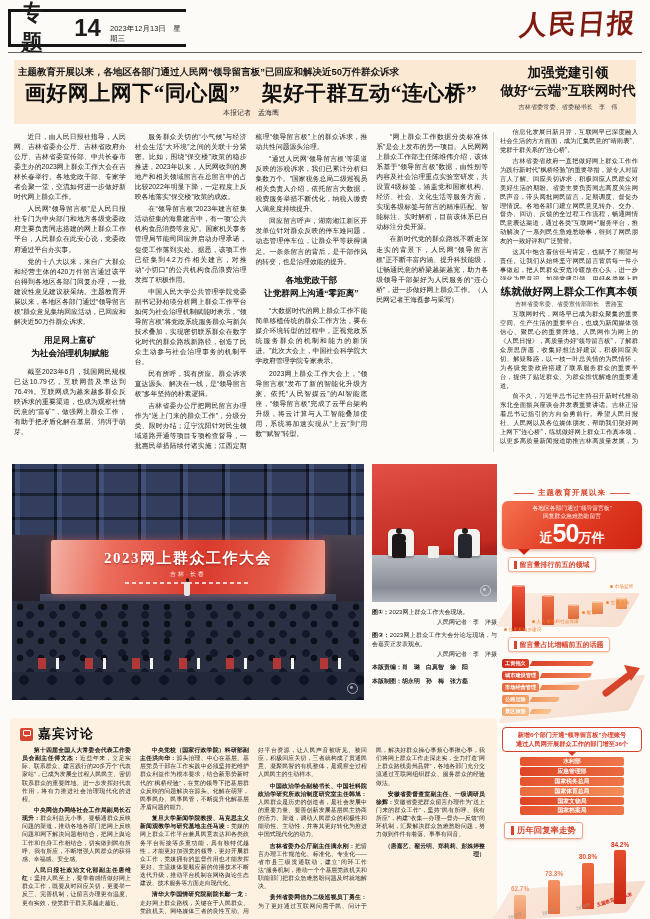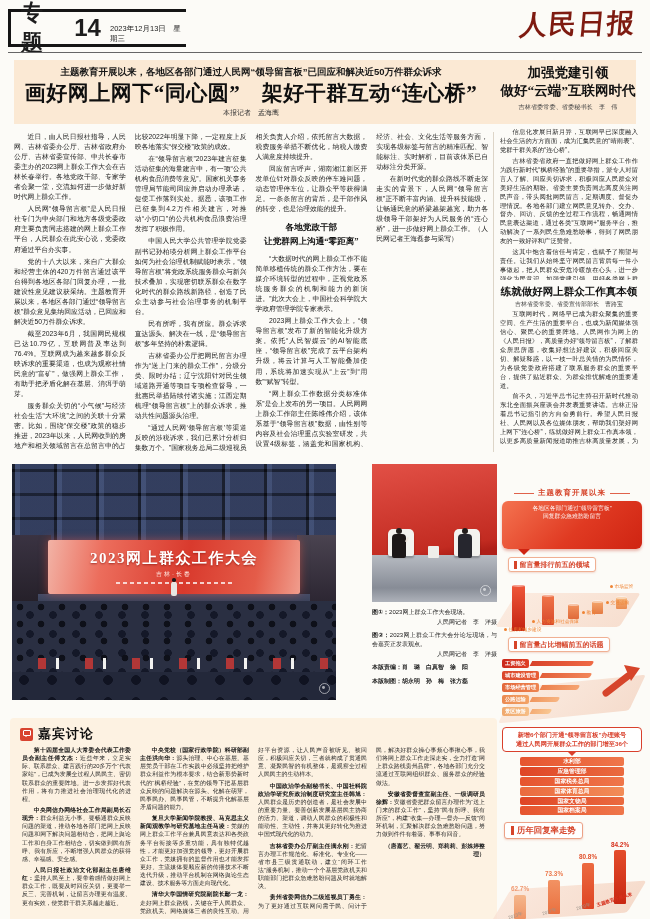--- a/index.html
+++ b/index.html
@@ -8,39 +8,39 @@
   .preline{white-space:pre-line;}
   
   .hdr-bracket{position:absolute;left:8px;top:9px;width:178px;height:38px;border-left:3px solid #151515;border-top:3px solid #151515;border-bottom:3px solid #151515;display:flex;align-items:center;padding-left:10px;gap:9px;box-sizing:border-box;}
   .hdr-section{font-size:22px;font-weight:bold;letter-spacing:3px;}
   .hdr-num{font-size:24px;font-weight:bold;}
   .hdr-date{font-size:7.5px;color:#222;margin-top:12px;}
   .masthead{position:absolute;right:14px;top:6px;font-size:27px;font-weight:bold;color:#7e1a10;letter-spacing:2px;transform:skewX(-6deg) rotate(-1deg);}
   .hdr-rule{position:absolute;left:8px;right:8px;top:52px;height:1px;background:#666;}
   
   .lead-panel{position:absolute;left:14px;top:60px;width:622px;height:64px;background:#fbe9d4;}
-  .lead-kicker{position:absolute;left:18px;top:66px;width:466px;text-align:center;font-size:9.5px;font-weight:bold;color:#171717;}
+  .lead-kicker{position:absolute;left:18px;top:66px;width:466px;text-align:left;font-size:9.5px;font-weight:bold;color:#171717;}
   .lead-headline{position:absolute;left:18px;top:79px;width:466px;text-align:center;font-size:21px;font-weight:bold;color:#0f0f0f;letter-spacing:.5px;}
   .lead-byline{position:absolute;left:18px;top:108px;width:466px;text-align:center;font-size:7px;color:#333;}
   .side-title{position:absolute;left:498px;top:64px;width:140px;text-align:center;font-size:13.5px;line-height:1.35;font-weight:bold;color:#111;}
   .side-byline{position:absolute;left:498px;top:103px;width:140px;text-align:center;font-size:6.2px;color:#444;}
   .vrule{position:absolute;left:493px;top:132px;width:1px;height:320px;background:#ddd5c8;}
   
   .art-main{position:absolute;left:14px;top:132px;width:474px;height:326px;column-count:4;column-gap:9px;column-fill:auto;font-size:6.8px;line-height:1.48;text-align:justify;overflow:hidden;color:#222;}
   .art-main p{margin:0 0 2px;text-indent:2em;}
   .art-main h3{font-size:8.6px;font-weight:bold;text-align:center;margin:7px 0 6px;line-height:1.55;break-inside:avoid;font-family:"Liberation Serif","DejaVu Serif",serif;color:#111;}
   
   .sbody{position:absolute;left:500px;width:138px;font-size:6.3px;line-height:1.42;text-align:justify;overflow:hidden;color:#222;}
   .sbody p{margin:0 0 2px;text-indent:2em;}
   .s1{top:128px;height:152px;}
   .s2-title{position:absolute;left:498px;top:285px;width:142px;text-align:center;font-size:10.5px;font-weight:bold;color:#101010;}
   .s2-byline{position:absolute;left:498px;top:300px;width:142px;text-align:center;font-size:6px;color:#444;}
   .s2{top:310px;height:136px;}
   
-  .photo-main{position:absolute;left:12px;top:464px;width:324px;height:236px;overflow:hidden;background:#1d2130;}
+  .photo-main{position:absolute;left:12px;top:464px;width:352px;height:236px;overflow:hidden;background:#1d2130;}
   .pm-ceiling{position:absolute;left:0;top:0;right:0;height:34%;background-color:#252b40;
     background-image:repeating-linear-gradient(90deg,rgba(0,0,0,.45) 0 3px,rgba(130,160,230,.22) 3px 8px,rgba(70,90,150,.12) 8px 42px),
                      repeating-linear-gradient(0deg,rgba(0,0,0,.4) 0 3px,rgba(120,150,220,.14) 3px 24px);}
   .pm-wall{position:absolute;top:30%;bottom:40%;width:12%;background:linear-gradient(180deg,#3a3342,#241f28);}
   .pm-wall.l{left:0}.pm-wall.r{right:0;background:linear-gradient(180deg,#4a4350,#2a2430);}
   .pm-screen{position:absolute;left:11%;right:11%;top:32%;height:23%;border-radius:2px;
     background:linear-gradient(100deg,#f2b3a6 0%,#ec6d5c 22%,#d93a2d 55%,#e45c49 82%,#f09d8d 100%);
     display:flex;flex-direction:column;align-items:center;justify-content:center;box-shadow:0 0 10px rgba(240,90,70,.5);}
   .pm-screen .t1{font-size:15px;font-weight:bold;color:#fff;letter-spacing:1.5px;text-shadow:0 1px 2px rgba(120,10,5,.6);font-family:"Liberation Serif","DejaVu Serif",serif;}
   .pm-screen .t2{font-size:6px;color:#ffe9e2;margin-top:2px;letter-spacing:2px;}
@@ -144,20 +144,22 @@
   <div class="lead-byline">本报记者　孟海鹰</div>
   <div class="side-title serif preline">加强党建引领
 做好“云端”互联网时代</div>
   <div class="side-byline">吉林省委常委、省委秘书长　李　伟</div>
   <div class="vrule"></div>
 
   <div class="art-main">
     <p>近日，由人民日报社指导，人民网、吉林省委办公厅、吉林省政府办公厅、吉林省委宣传部、中共长春市委主办的2023网上群众工作大会在吉林长春举行。各地党政干部、专家学者会聚一堂，交流如何进一步做好新时代网上群众工作。</p>
     <p>人民网“领导留言板”是人民日报社专门为中央部门和地方各级党委政府主要负责同志搭建的网上群众工作平台，人民群众在此安心说，党委政府通过平台办实事。</p>
     <p>党的十八大以来，来自广大群众和经营主体的420万件留言通过该平台得到各地区各部门回复办理，一批建设性意见建议获采纳。主题教育开展以来，各地区各部门通过“领导留言板”群众意见集纳回应活动，已回应和解决近50万件群众诉求。</p>
+    <h3 class="preline">用足网上富矿
+为社会治理机制赋能</h3>
     <p>截至2023年6月，我国网民规模已达10.79亿，互联网普及率达到76.4%。互联网成为越来越多群众反映诉求的重要渠道，也成为观察社情民意的“富矿”，做强网上群众工作，有助于把矛盾化解在基层、消弭于萌芽。</p>
     <p>服务群众关切的“小气候”与经济社会生活“大环境”之间的关联十分紧密。比如，围绕“保交楼”政策的稳步推进，2023年以来，人民网收到的房地产和相关领域留言在总留言中的占比较2022年明显下降，一定程度上反映各地落实“保交楼”政策的成效。</p>
     <p>在“领导留言板”2023年建言征集活动征集的海量建言中，有一项“公共机构食品消费等意见”。国家机关事务管理局节能司回应并启动办理承诺，促使工作落到实处。据悉，该项工作已征集到4.2万件相关建言，对推动“小切口”的公共机构食品浪费治理发挥了积极作用。</p>
     <p>中国人民大学公共管理学院党委副书记孙柏瑛分析网上群众工作平台如何为社会治理机制赋能时表示，“领导留言板”将党政系统服务群众与新兴技术叠加，实现密切联系群众在数字化时代的群众路线新路径，创造了民众主动参与社会治理事务的机制平台。</p>
     <p>民有所呼，我有所应。群众诉求直达源头、解决在一线，是“领导留言板”多年坚持的朴素逻辑。</p>
     <p>吉林省委办公厅把网民留言办理作为“送上门来的群众工作”，分级分类、限时办结；辽宁沈阳针对民生领域道路开通等项目专项检查督导，一批惠民举措陆续付诸实施；江西定期梳理“领导留言板”上的群众诉求，推动共性问题源头治理。</p>
     <p>“通过人民网‘领导留言板’等渠道反映的涉税诉求，我们已累计分析归集数万个。”国家税务总局二级巡视员相关负责人介绍，依托留言大数据，税费服务举措不断优化，纳税人缴费人满意度持续提升。</p>
     <p>回应留言呼声，湖南湘江新区开发单位针对群众反映的停车难问题，动态管理停车位，让群众平等获得满足。一条条留言的背后，是干部作风的转变，也是治理效能的提升。</p>
     <h3 class="preline">各地党政干部
 让党群网上沟通“零距离”</h3>
@@ -238,20 +240,23 @@
 
   <div class="info">
     <div class="divider">
       <span class="ln"></span>
       <span class="tx">主题教育开展以来</span>
       <span class="ln"></span>
     </div>
     <div class="bubble">
       <div class="bl">各地区各部门通过“领导留言板”</div>
       <div class="bl">回复群众急难愁盼留言</div>
+      <div class="big">
+        <span class="pre">近</span><span class="num">50</span><span class="suf">万件</span>
+      </div>
     </div>
     <div class="tag">
       <span class="bar"></span>
       <span class="tx">留言量排行前五的领域</span>
     </div>
     <div class="c1">
       <div class="plat"></div>
       <div class="vb" style="left:10px;bottom:2px;width:13px;height:46px;background:linear-gradient(180deg,#ef573a,#c42412);"></div>
       <div class="vb" style="left:40px;bottom:8px;width:12px;height:30px;background:linear-gradient(180deg,#f07549,#d8492b);"></div>
       <div class="vb" style="left:66px;bottom:14px;width:11px;height:15px;background:linear-gradient(180deg,#f29560,#e06a3a);"></div>

